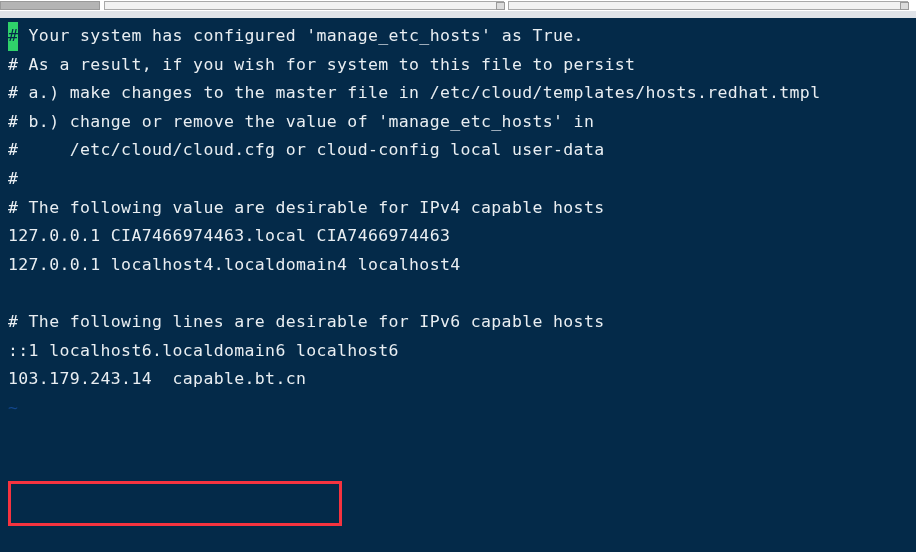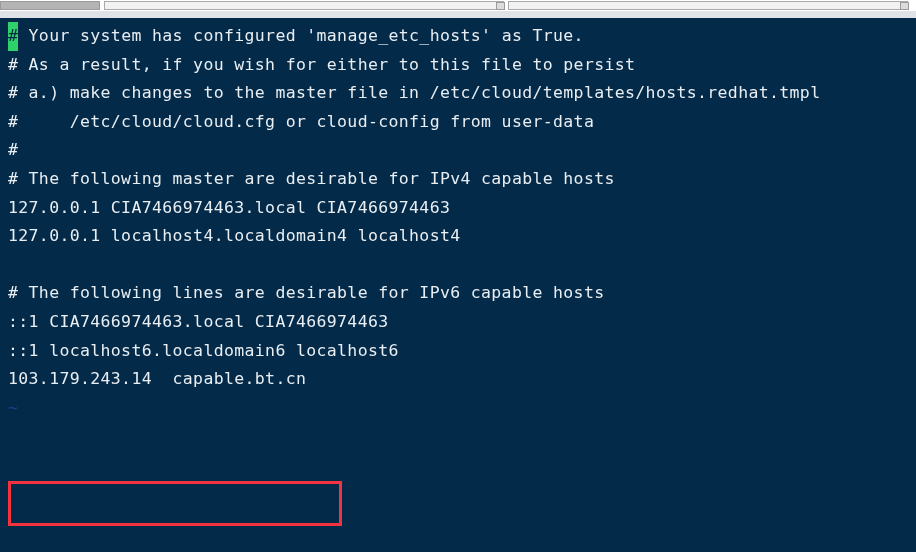--- a/index.html
+++ b/index.html
@@ -148,30 +148,30 @@
       <div class="chrome-grip" style="left:900px;"></div>
     </div>
     <div class="chrome-shade"></div>
   </div>
 
   <div class="terminal">
     <div class="term-body">
 
       <div class="line"><span class="cursor-cell">#</span><span> Your system has configured 'manage_etc_hosts' as True.</span></div>
 
-      <div class="line"># As a result, if you wish for either to this file to persist</div>
+      <div class="line"># As a result, if you wish for system to this file to persist</div>
       <div class="line"># a.) make changes to the master file in /etc/cloud/templates/hosts.redhat.tmpl</div>
-      <div class="line">#     /etc/cloud/cloud.cfg or cloud-config from user-data</div>
+      <div class="line"># b.) change or remove the value of 'manage_etc_hosts' in</div>
+      <div class="line">#     /etc/cloud/cloud.cfg or cloud-config local user-data</div>
       <div class="line">#</div>
-      <div class="line"># The following master are desirable for IPv4 capable hosts</div>
+      <div class="line"># The following value are desirable for IPv4 capable hosts</div>
       <div class="line">127.0.0.1 CIA7466974463.local CIA7466974463</div>
       <div class="line">127.0.0.1 localhost4.localdomain4 localhost4</div>
       <div class="line blank"></div>
       <div class="line"># The following lines are desirable for IPv6 capable hosts</div>
-      <div class="line">::1 CIA7466974463.local CIA7466974463</div>
       <div class="line">::1 localhost6.localdomain6 localhost6</div>
       <div class="line">103.179.243.14  capable.bt.cn</div>
 
       <div class="tilde">~</div>
     </div>
 
     <div class="annotation-box"></div>
   </div>
 
 </div>

